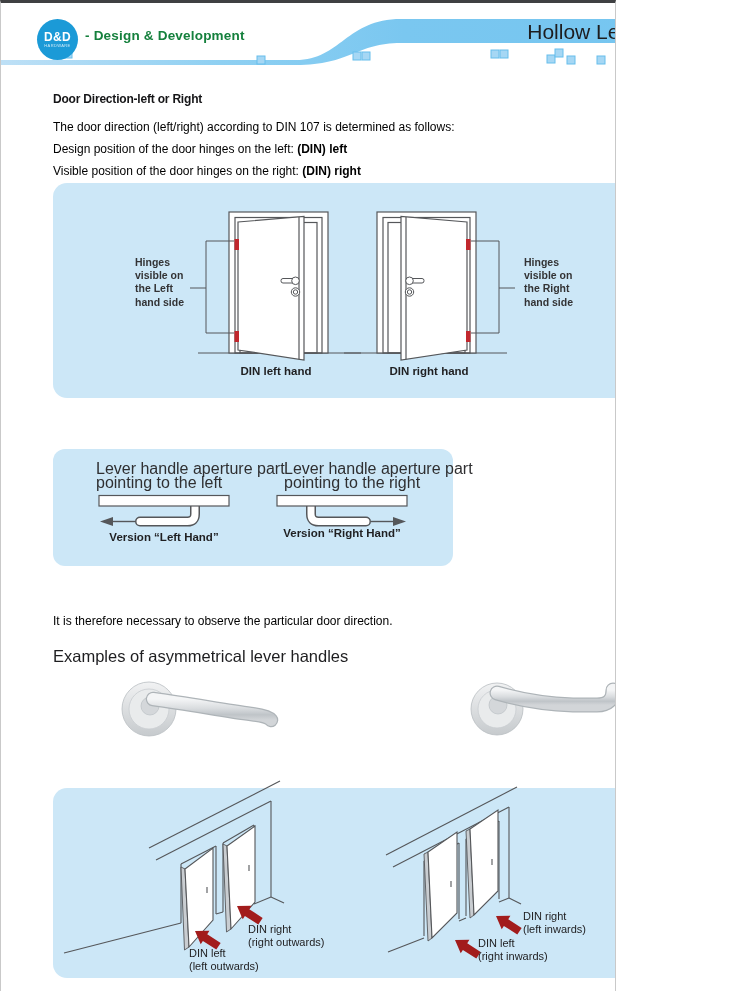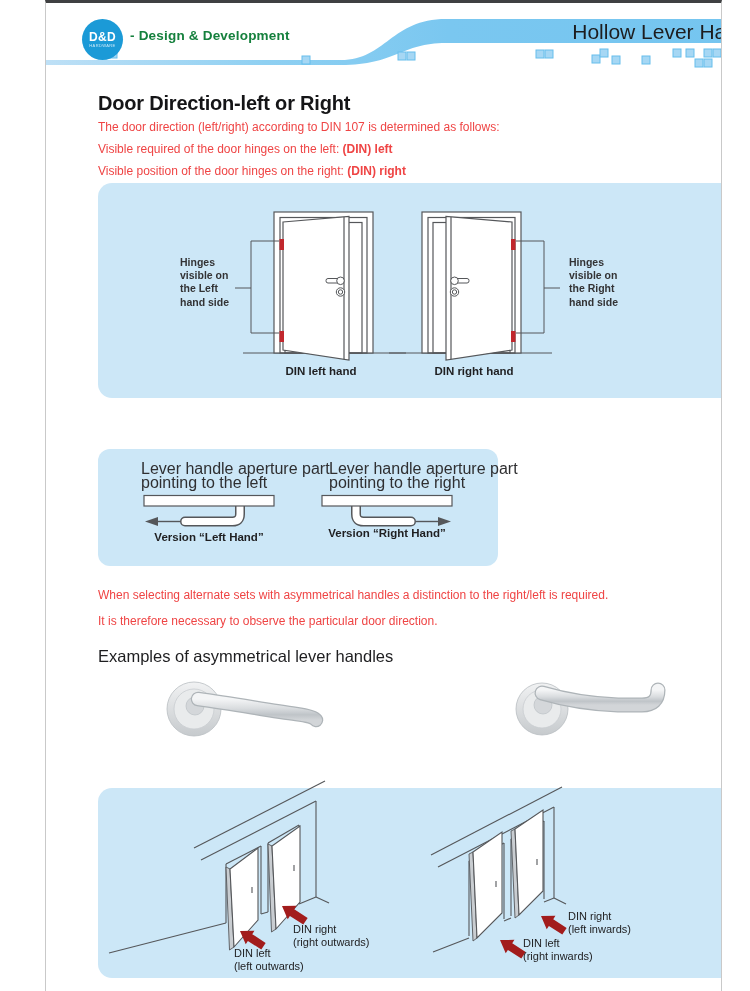--- a/index.html
+++ b/index.html
@@ -1,36 +1,36 @@
 <!DOCTYPE html>
 <html><head>
 <meta charset="utf-8">
 <style>
   html,body{margin:0;padding:0;background:#fff;}
-  .page{position:relative;width:677px;height:991px;background:#fff;overflow:hidden;
+  .page{position:relative;width:616px;height:991px;background:#fff;overflow:hidden;
         border-top:3px solid #3f4042;border-left:1px solid #c9c9c9;border-right:1px solid #c9c9c9;
-        box-sizing:border-box;font-family:"Liberation Sans","DejaVu Sans",sans-serif;color:#2b2b2d;margin-left:45px;}
+        box-sizing:border-box;font-family:"Liberation Sans","DejaVu Sans",sans-serif;color:#2b2b2d;}
   .abs{position:absolute;}
   .panel{position:absolute;background:#cce7f7;z-index:1;}
   .art{position:absolute;left:0;top:0;z-index:2;pointer-events:none;}
   .txt{position:absolute;z-index:3;}
   
   .logo-circle{left:36px;top:16px;width:41px;height:41px;border-radius:50%;background:#1b9ad7;
                display:flex;flex-direction:column;align-items:center;justify-content:center;z-index:3;}
   .logo-main{color:#fff;font-weight:700;font-size:12px;line-height:12px;letter-spacing:.3px;}
   .logo-sub{color:#cdeaf8;font-size:4px;line-height:5px;letter-spacing:.4px;}
   .tagline{left:84px;top:25px;font-size:13.5px;font-weight:700;color:#15803d;letter-spacing:.2px;}
   .banner-title{left:400px;top:17px;width:320px;height:24px;line-height:24px;text-align:right;
                 font-size:21px;color:#1d1d1f;}
   
-  .h1{font-size:20px;font-weight:700;color:#151517;letter-spacing:-.2px;}
+  .h1{font-size:12px;font-weight:700;color:#151517;letter-spacing:-.2px;}
   .hd1{left:52px;top:89px;}
   .hd2{left:52px;top:419px;}
   .hd3{left:52px;top:756px;}
-  .p{font-size:12px;color:#ef4444;}
+  .p{font-size:12px;color:#000000;}
   .p1{left:52px;top:117px;}
   .p2{left:52px;top:139px;}
   .p3{left:52px;top:161px;}
   .p4{left:52px;top:585px;}
   .p5{left:52px;top:611px;}
   .ex-h{font-size:16.5px;color:#1e1e20;}
   .exh1{left:52px;top:644px;}
   .exh2{left:397px;top:644px;}
   
   .panel1{left:52px;top:180px;width:646px;height:215px;border-radius:14px;}
@@ -231,21 +231,21 @@
 
   <div class="abs logo-circle">
     <span class="logo-main">D&amp;D</span>
     <span class="logo-sub">HARDWARE</span>
   </div>
   <div class="txt tagline">- Design &amp; Development</div>
   <div class="txt banner-title">Hollow Lever Handle</div>
 
   <div class="txt h1 hd1">Door Direction-left or Right</div>
   <div class="txt p p1">The door direction (left/right) according to DIN 107 is determined as follows:</div>
-  <div class="txt p p2"><span>Visible required of the door hinges on the left: </span><b>(DIN) left</b></div>
+  <div class="txt p p2"><span>Design position of the door hinges on the left: </span><b>(DIN) left</b></div>
   <div class="txt p p3"><span>Visible position of the door hinges on the right: </span><b>(DIN) right</b></div>
 
   <div class="txt callout co-l">
     <span>Hinges</span>
     <span>visible on</span>
     <span>the Left</span>
     <span>hand side</span>
   </div>
   <div class="txt callout co-r">
     <span>Hinges</span>
@@ -260,21 +260,20 @@
     <span>Lever handle aperture part</span>
     <span>pointing to the left</span>
   </div>
   <div class="txt note note-r">
     <span>Lever handle aperture part</span>
     <span>pointing to the right</span>
   </div>
   <div class="txt ver-cap ver-l">Version “Left Hand”</div>
   <div class="txt ver-cap ver-r">Version “Right Hand”</div>
 
-  <div class="txt p p4">When selecting alternate sets with asymmetrical handles a distinction to the right/left is required.</div>
   <div class="txt ex-h exh1">Examples of asymmetrical lever handles</div>
 
   <div class="txt p p5">It is therefore necessary to observe the particular door direction.</div>
 
   <div class="txt din3 lab-ol">
     <span>DIN left</span>
     <span>(left outwards)</span>
   </div>
   <div class="txt din3 lab-or">
     <span>DIN right</span>

